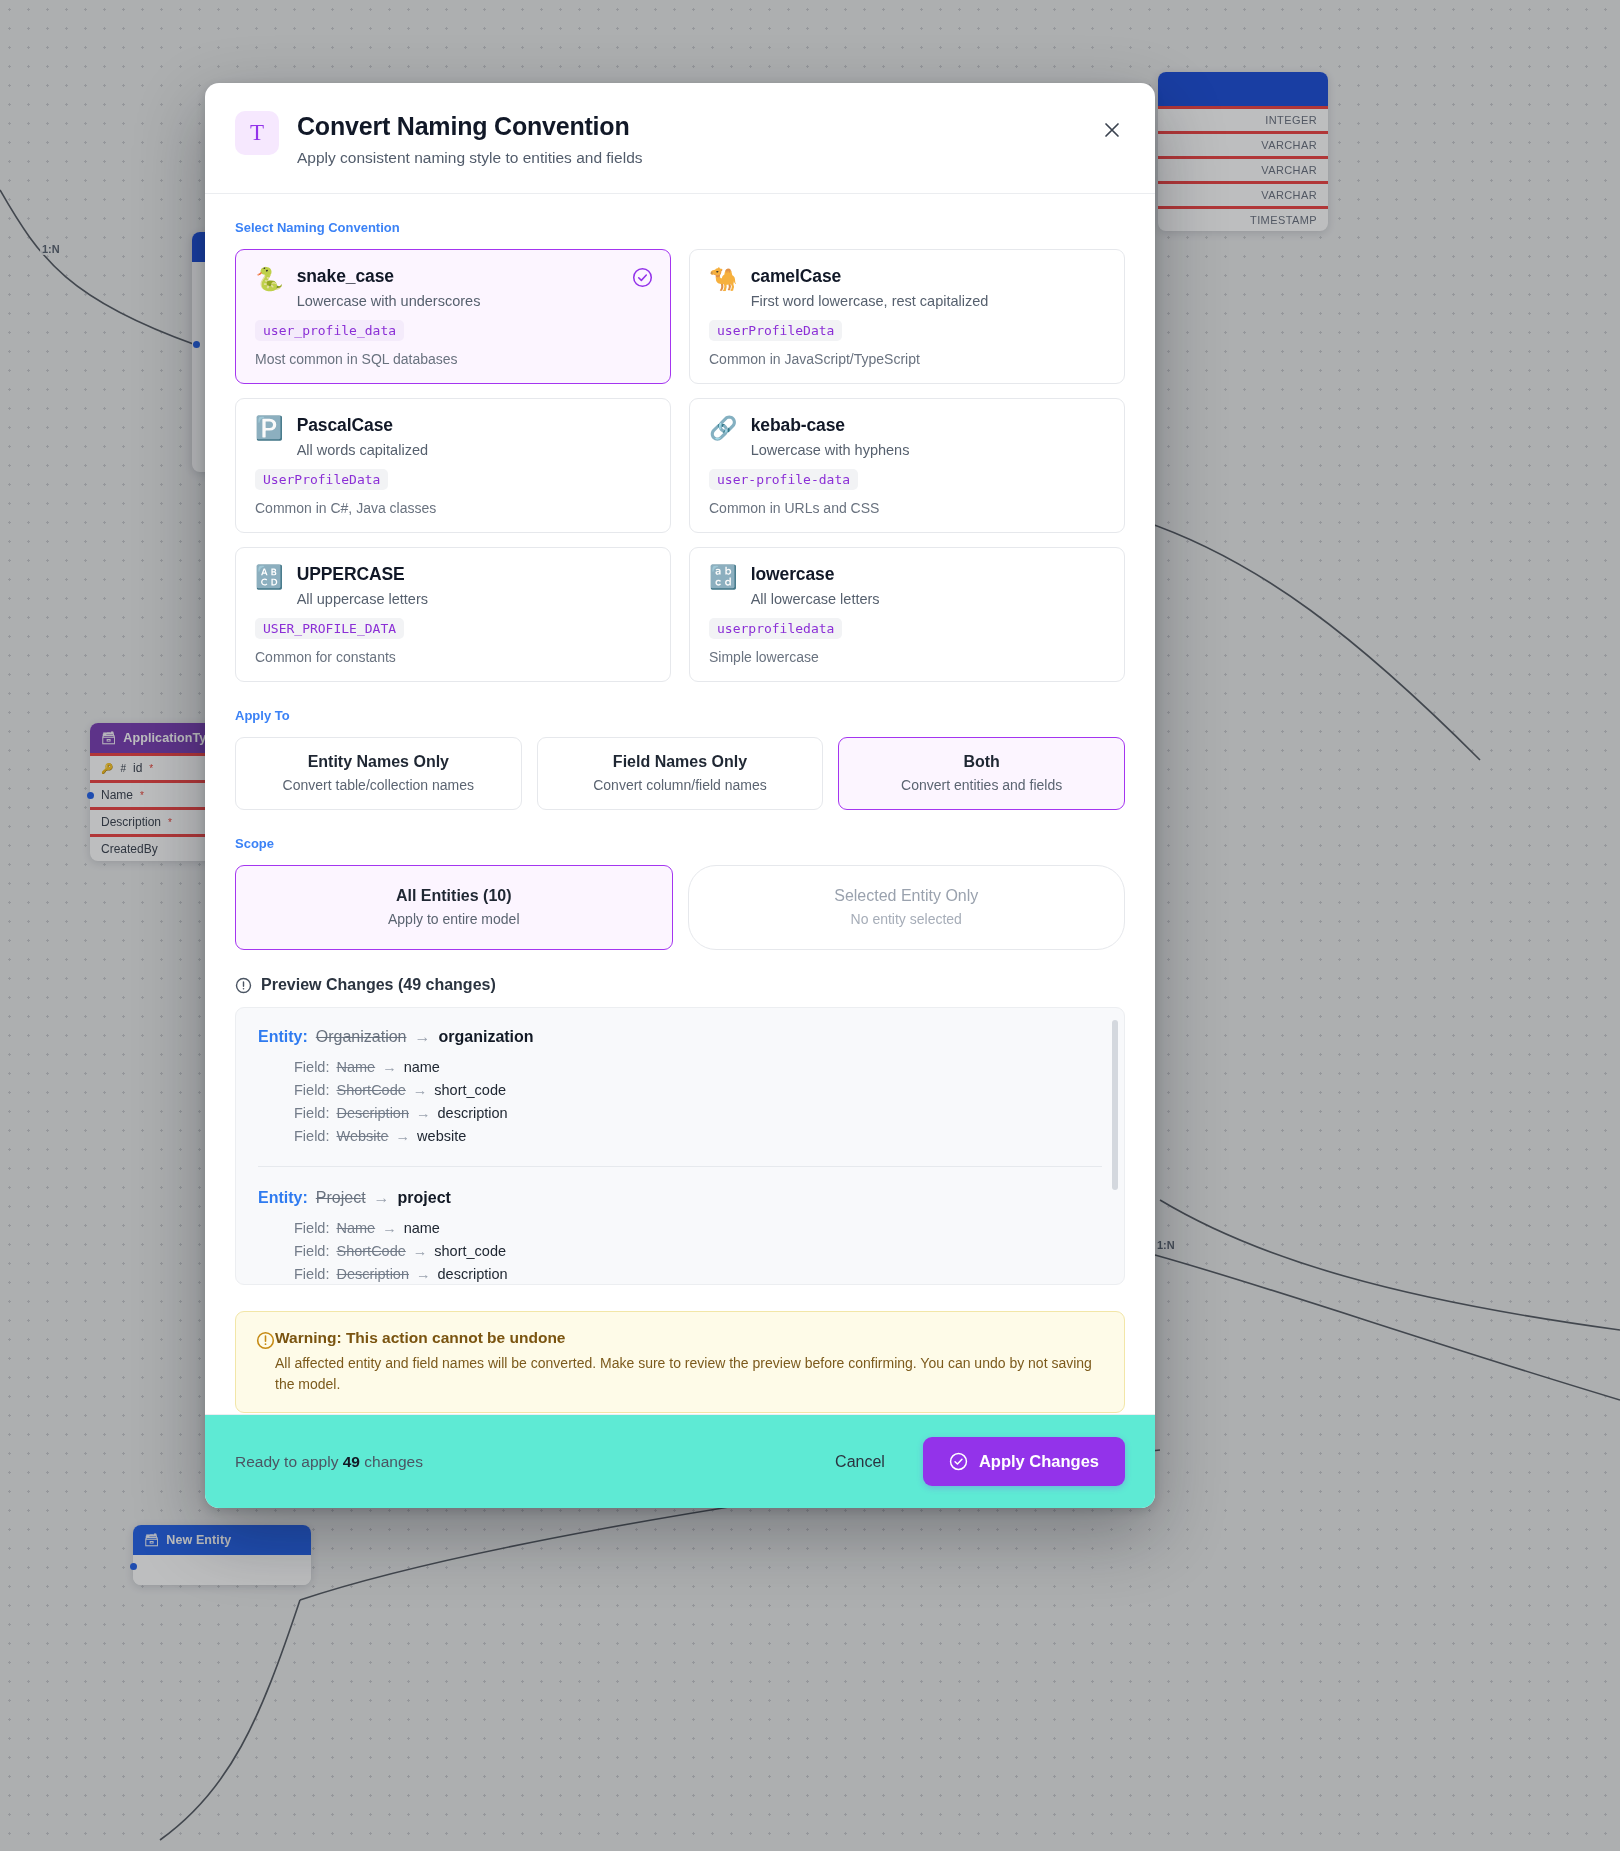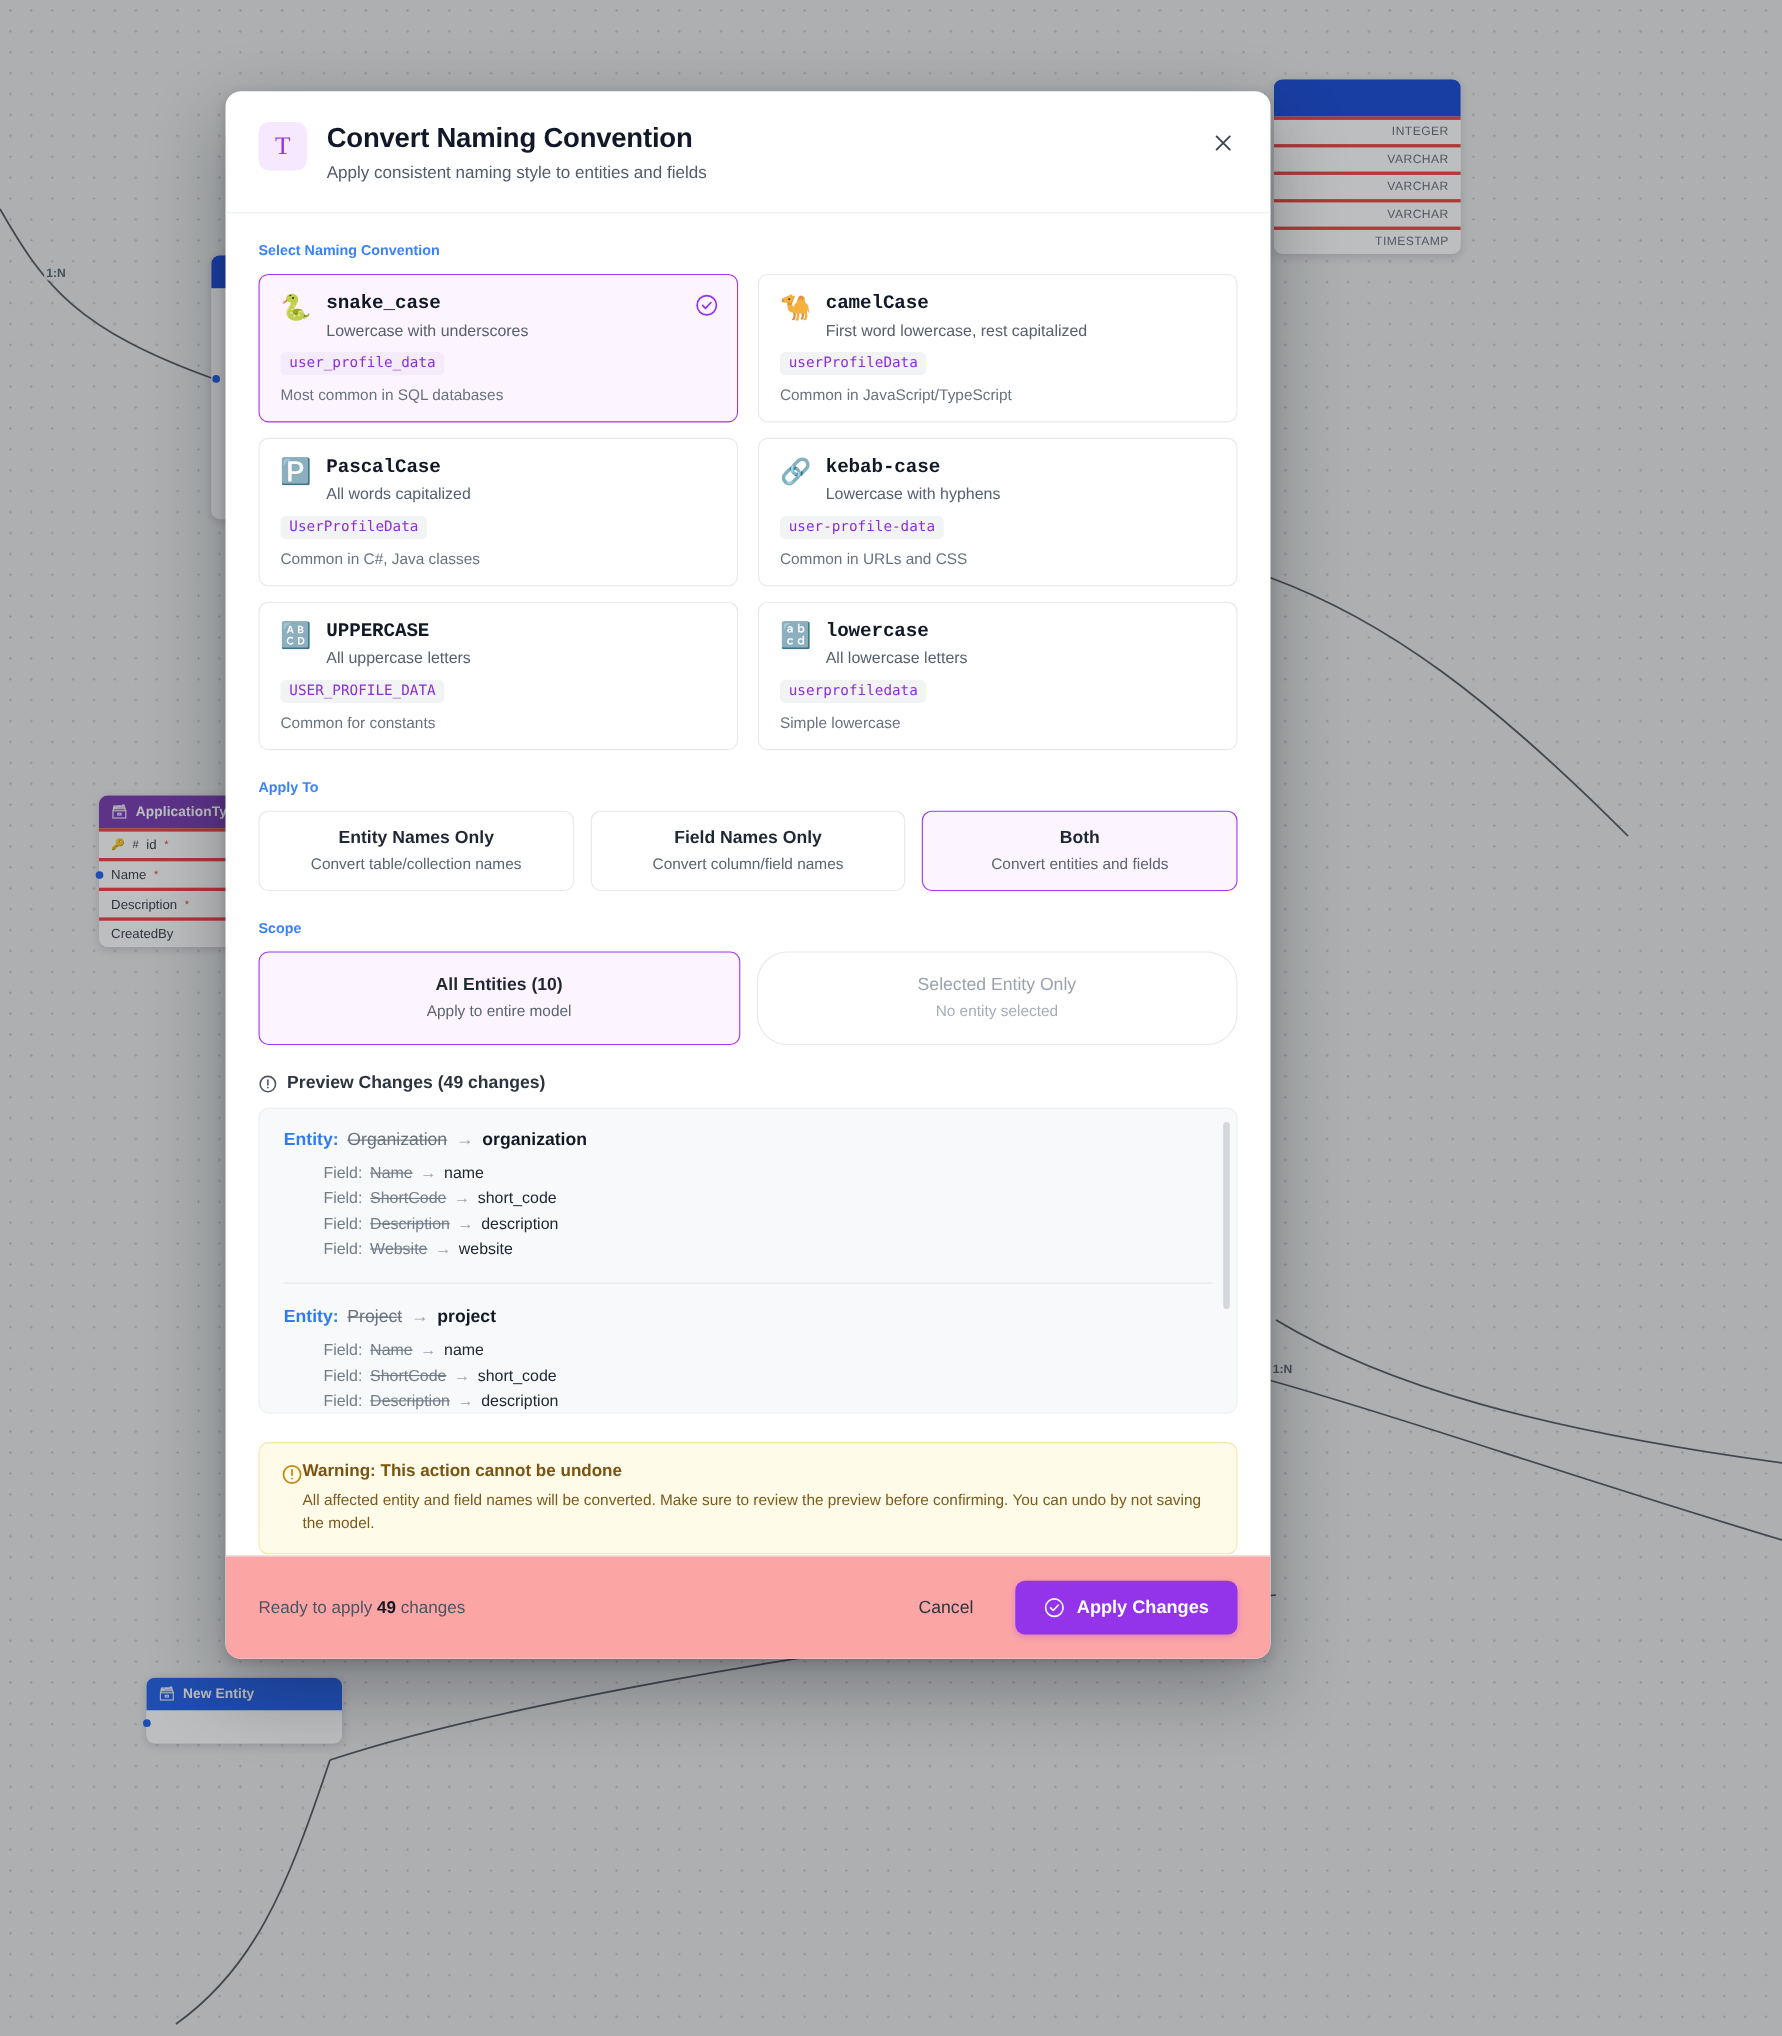--- a/index.html
+++ b/index.html
@@ -142,21 +142,21 @@
     min-height: 131px;
   }
   .conv-card.selected {
     border-color: #a435f0;
     background: #fcf5ff;
   }
   .conv-top { display: flex; align-items: flex-start; gap: 13px; }
   .conv-emoji { font-size: 23px; line-height: 1; margin-top: 1px; flex: none; }
   .conv-name {
     font-size: 17.5px; font-weight: 700; color: #111827;
-    letter-spacing: -.1px; line-height: 1.1; font-family: Liberation Mono, monospace;
+    letter-spacing: -.1px; line-height: 1.1;
   }
   .conv-desc {
     font-size: 14.5px; color: #56606e; margin-top: 7px;
   }
   .conv-code {
     display: inline-block;
     margin-top: 11px;
     font-family: "DejaVu Sans Mono", monospace;
     font-size: 13px;
     color: #8b2fd6;
@@ -251,21 +251,21 @@
     font-size: 15.5px; font-weight: 700; color: #7a5410;
   }
   .warn-body {
     font-size: 14px; color: #7c5a1c; margin-top: 6px; line-height: 1.45;
     max-width: 830px;
   }
 
   
   .modal-footer {
     border-top: 1px solid #ebedf0;
-    background: #fca5a5;
+    background: #5eead4;
     padding: 22px 30px;
     display: flex; align-items: center; justify-content: space-between;
     flex: none;
   }
   .footer-status { font-size: 15.5px; color: #4b5563; }
   .footer-status b { color: #121925; }
   .footer-actions { display: flex; align-items: center; gap: 26px; }
   .cancel-btn {
     font-size: 16px; color: #2b3440; cursor: pointer;
     background: none; border: none; font-family: inherit;

